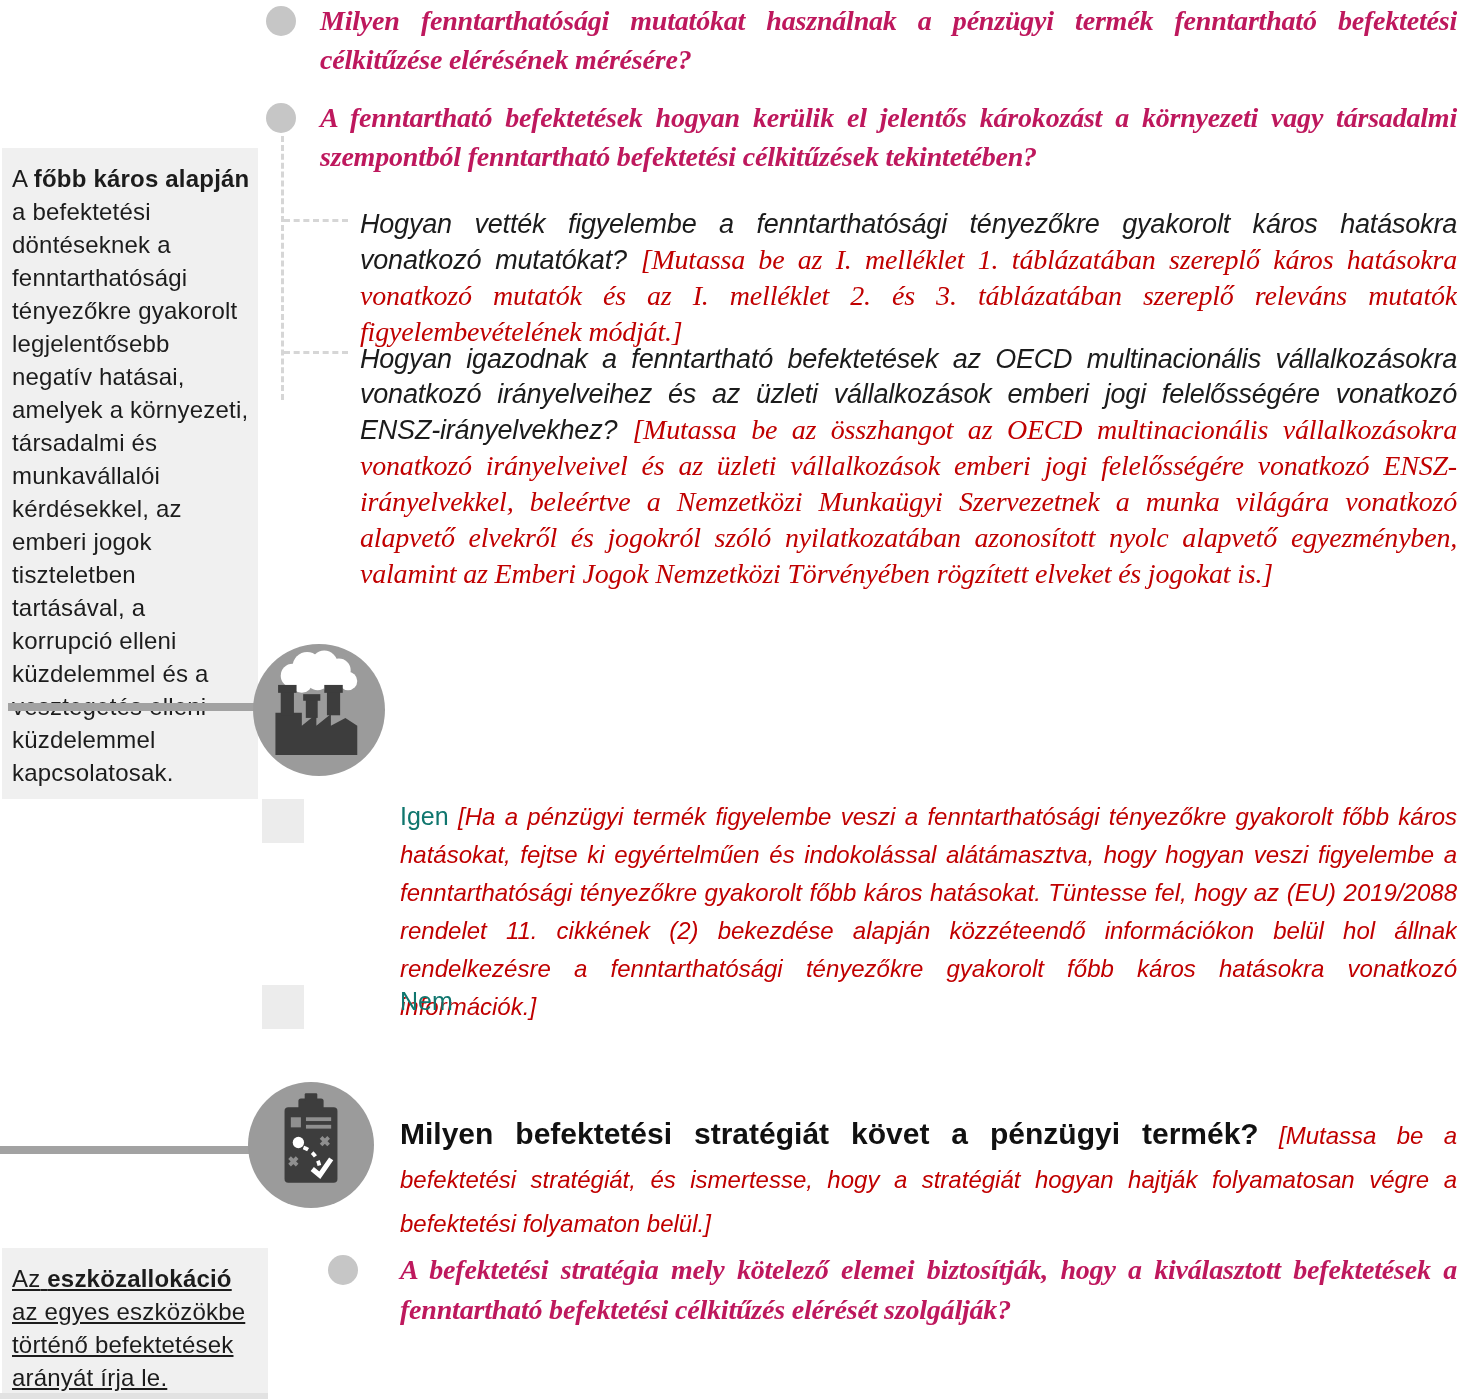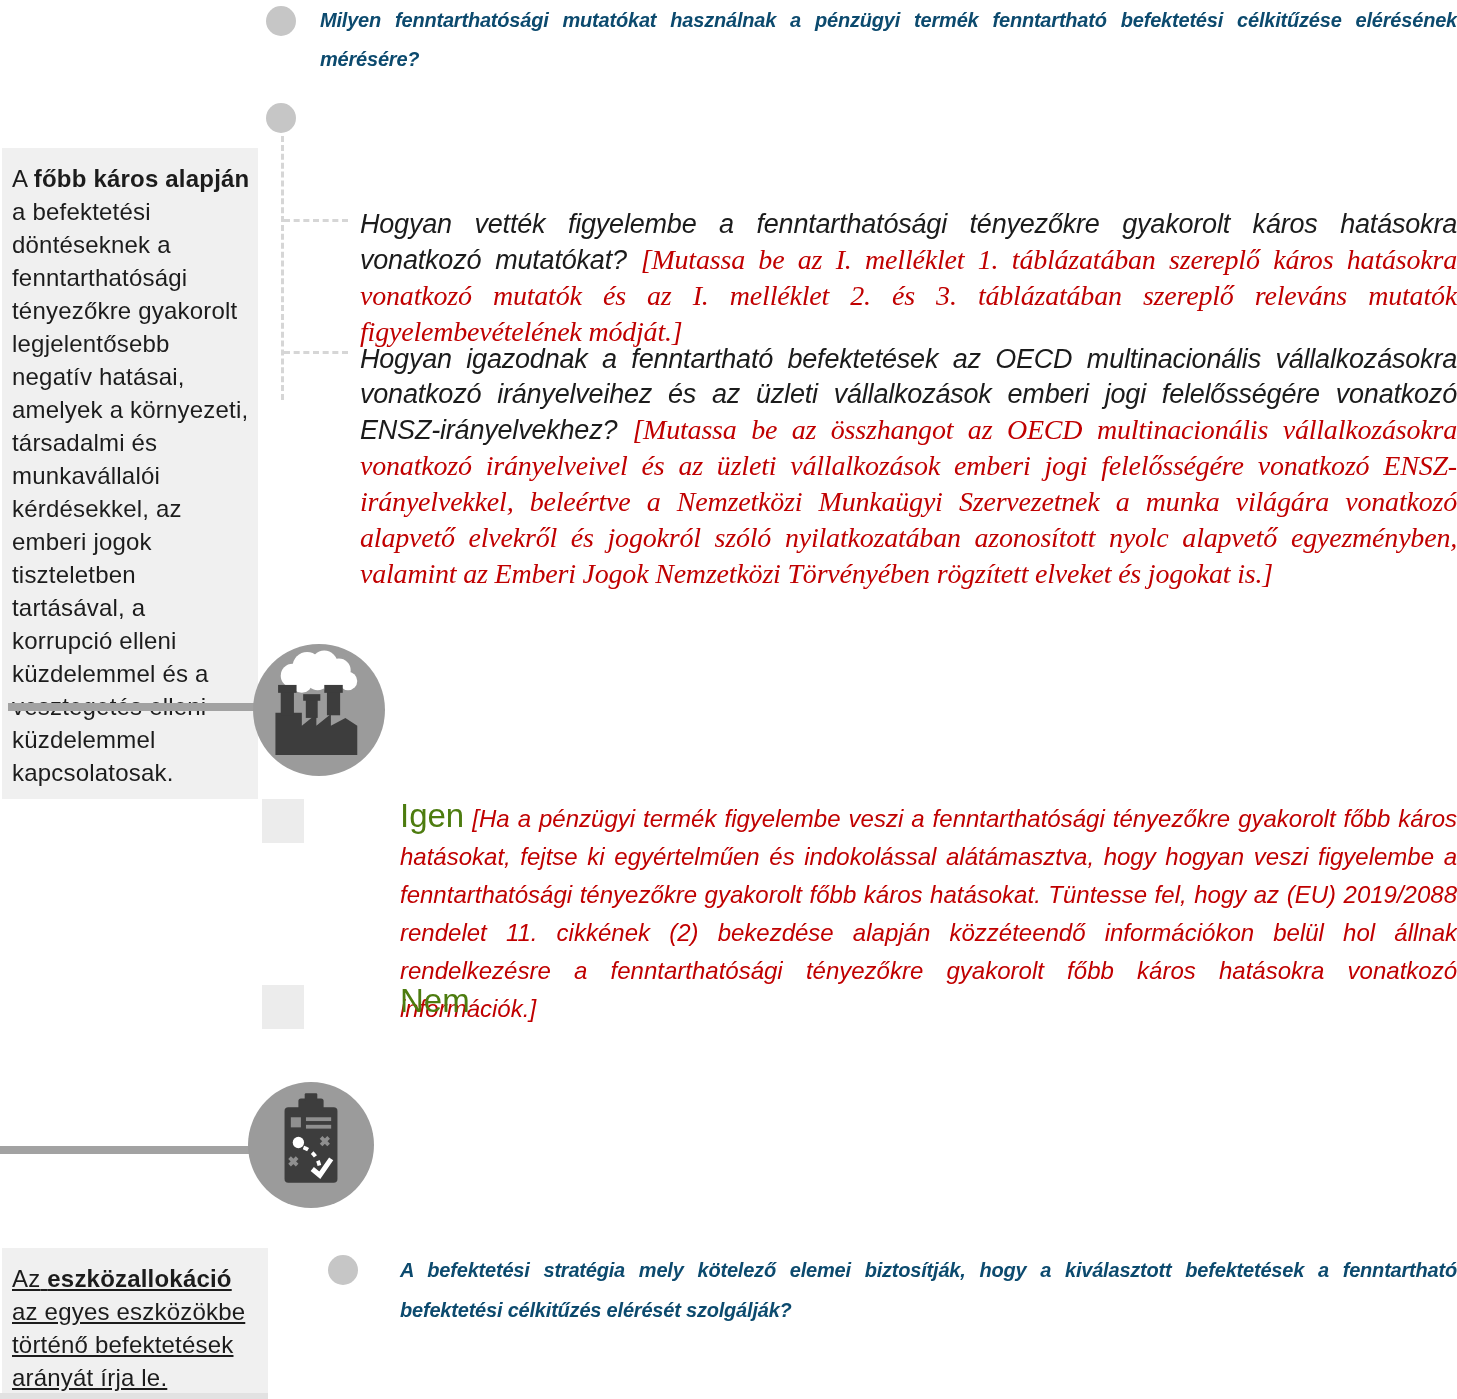--- a/index.html
+++ b/index.html
@@ -10,43 +10,44 @@
   .bullet{width:30px;height:30px;border-radius:50%;background:#c6c6c6;}
   .vdash{border-left:3px dashed #d6d6d6;width:0;}
   .hdash{border-top:3px dashed #d6d6d6;height:0;}
   .connector{background:#a2a2a2;height:8px;}
   .bottom-strip{background:#e2e2e2;}
   
   .defbox{background:#f0f0f0;box-sizing:border-box;padding:14px 8px 10px 10px;
           font-size:24px;line-height:33px;color:#1c1c1c;letter-spacing:0.2px;}
   .defbox b{font-weight:700;}
   
-  .q-main{font-style:italic;font-weight:700;font-size:20px;line-height:39px;
-          text-align:justify;color:#0c4a6e;letter-spacing:-0.2px;}
+  .q-main{font-style:italic;font-weight:700;font-size:28px;line-height:39px;
+          text-align:justify;color:#be185d;letter-spacing:-0.2px;font-family:Liberation Serif, serif;}
   .q-sub{font-style:italic;font-size:27px;line-height:35px;text-align:justify;letter-spacing:-0.2px;}
   .q-sub .red{font-size:28px;font-family:Liberation Serif, serif;}
   .red{color:#c00000;font-style:italic;}
   .q-bold{font-weight:700;font-size:31px;line-height:43px;text-align:justify;color:#111;}
   .answer{font-size:24px;line-height:38px;text-align:justify;}
-  .answer .ans-label{font-style:normal;color:#4d7c0f;font-size:33px;margin-top:26px;}
+  .answer .ans-label{font-style:normal;color:#0f766e;font-size:25px;margin-top:26px;}
   .answer .red{font-size:24px;}
   .q-strategy{font-size:24px;line-height:44px;text-align:justify;}
   .q-strategy .blk{font-weight:700;font-style:normal;font-size:30px;color:#111;}
   .checkbox{width:42px;height:44px;background:#ececec;}
   .iconwrap svg{display:block;}
 </style>
 </head>
 <body>
 
 <div class="page">
 
   <div class="abs bullet" style="left:266px;top:6px;"></div>
   <div class="abs q-main" style="left:320px;top:1px;width:1137px;">Milyen fenntarthatósági mutatókat használnak a pénzügyi termék fenntartható befektetési célkitűzése elérésének mérésére?</div>
 
   <div class="abs bullet" style="left:266px;top:103px;"></div>
+  <div class="abs q-main" style="left:320px;top:98px;width:1137px;">A fenntartható befektetések hogyan kerülik el jelentős károkozást a környezeti vagy társadalmi szempontból fenntartható befektetési célkitűzések tekintetében?</div>
 
   <div class="abs vdash" style="left:281px;top:136px;height:264px;"></div>
   <div class="abs hdash" style="left:284px;top:219px;width:64px;"></div>
   <div class="abs hdash" style="left:284px;top:351px;width:64px;"></div>
 
   <div class="abs defbox" style="left:2px;top:148px;width:256px;min-height:520px;">
     <span>A</span>
     <b>főbb káros alapján</b>
     <span>a befektetési döntéseknek a fenntarthatósági tényezőkre gyakorolt legjelentősebb negatív hatásai, amelyek a környezeti, társadalmi és munkavállalói kérdésekkel, az emberi jogok tiszteletben tartásával, a korrupció elleni küzdelemmel és a vesztegetés elleni küzdelemmel kapcsolatosak.</span>
   </div>
@@ -110,20 +111,24 @@
       <rect x="46" y="28" width="20" height="3" fill="#8f8f8f"></rect>
       <rect x="46" y="34" width="20" height="3" fill="#8f8f8f"></rect>
       <circle cx="40" cy="48" r="4.5" fill="#ffffff"></circle>
       <path d="M44 52 Q55 56 57 68" fill="none" stroke="#ffffff" stroke-width="3" stroke-dasharray="4 4"></path>
       <path d="M51 69 L57 74 L66 61" fill="none" stroke="#ffffff" stroke-width="4"></path>
       <path d="M58 44 L64 50 M64 44 L58 50" stroke="#8f8f8f" stroke-width="3"></path>
       <path d="M33 60 L39 66 M39 60 L33 66" stroke="#8f8f8f" stroke-width="3"></path>
     </svg>
   </div>
 
+  <div class="abs q-strategy red" style="left:400px;top:1112px;width:1057px;">
+    <span class="blk">Milyen befektetési stratégiát követ a pénzügyi termék?</span>
+    <span class="red">[Mutassa be a befektetési stratégiát, és ismertesse, hogy a stratégiát hogyan hajtják folyamatosan végre a befektetési folyamaton belül.]</span>
+  </div>
 
   <div class="abs defbox" style="left:2px;top:1248px;width:266px;height:145px;text-decoration:underline;">
     <span>Az</span>
     <b>eszközallokáció</b>
     <span>az egyes eszközökbe történő befektetések arányát írja le.</span>
   </div>
   <div class="abs bottom-strip" style="left:0px;top:1393px;width:268px;height:6px;"></div>
 
   <div class="abs bullet" style="left:328px;top:1255px;"></div>
   <div class="abs q-main" style="left:400px;top:1250px;width:1057px;line-height:40px;">A befektetési stratégia mely kötelező elemei biztosítják, hogy a kiválasztott befektetések a fenntartható befektetési célkitűzés elérését szolgálják?</div>

